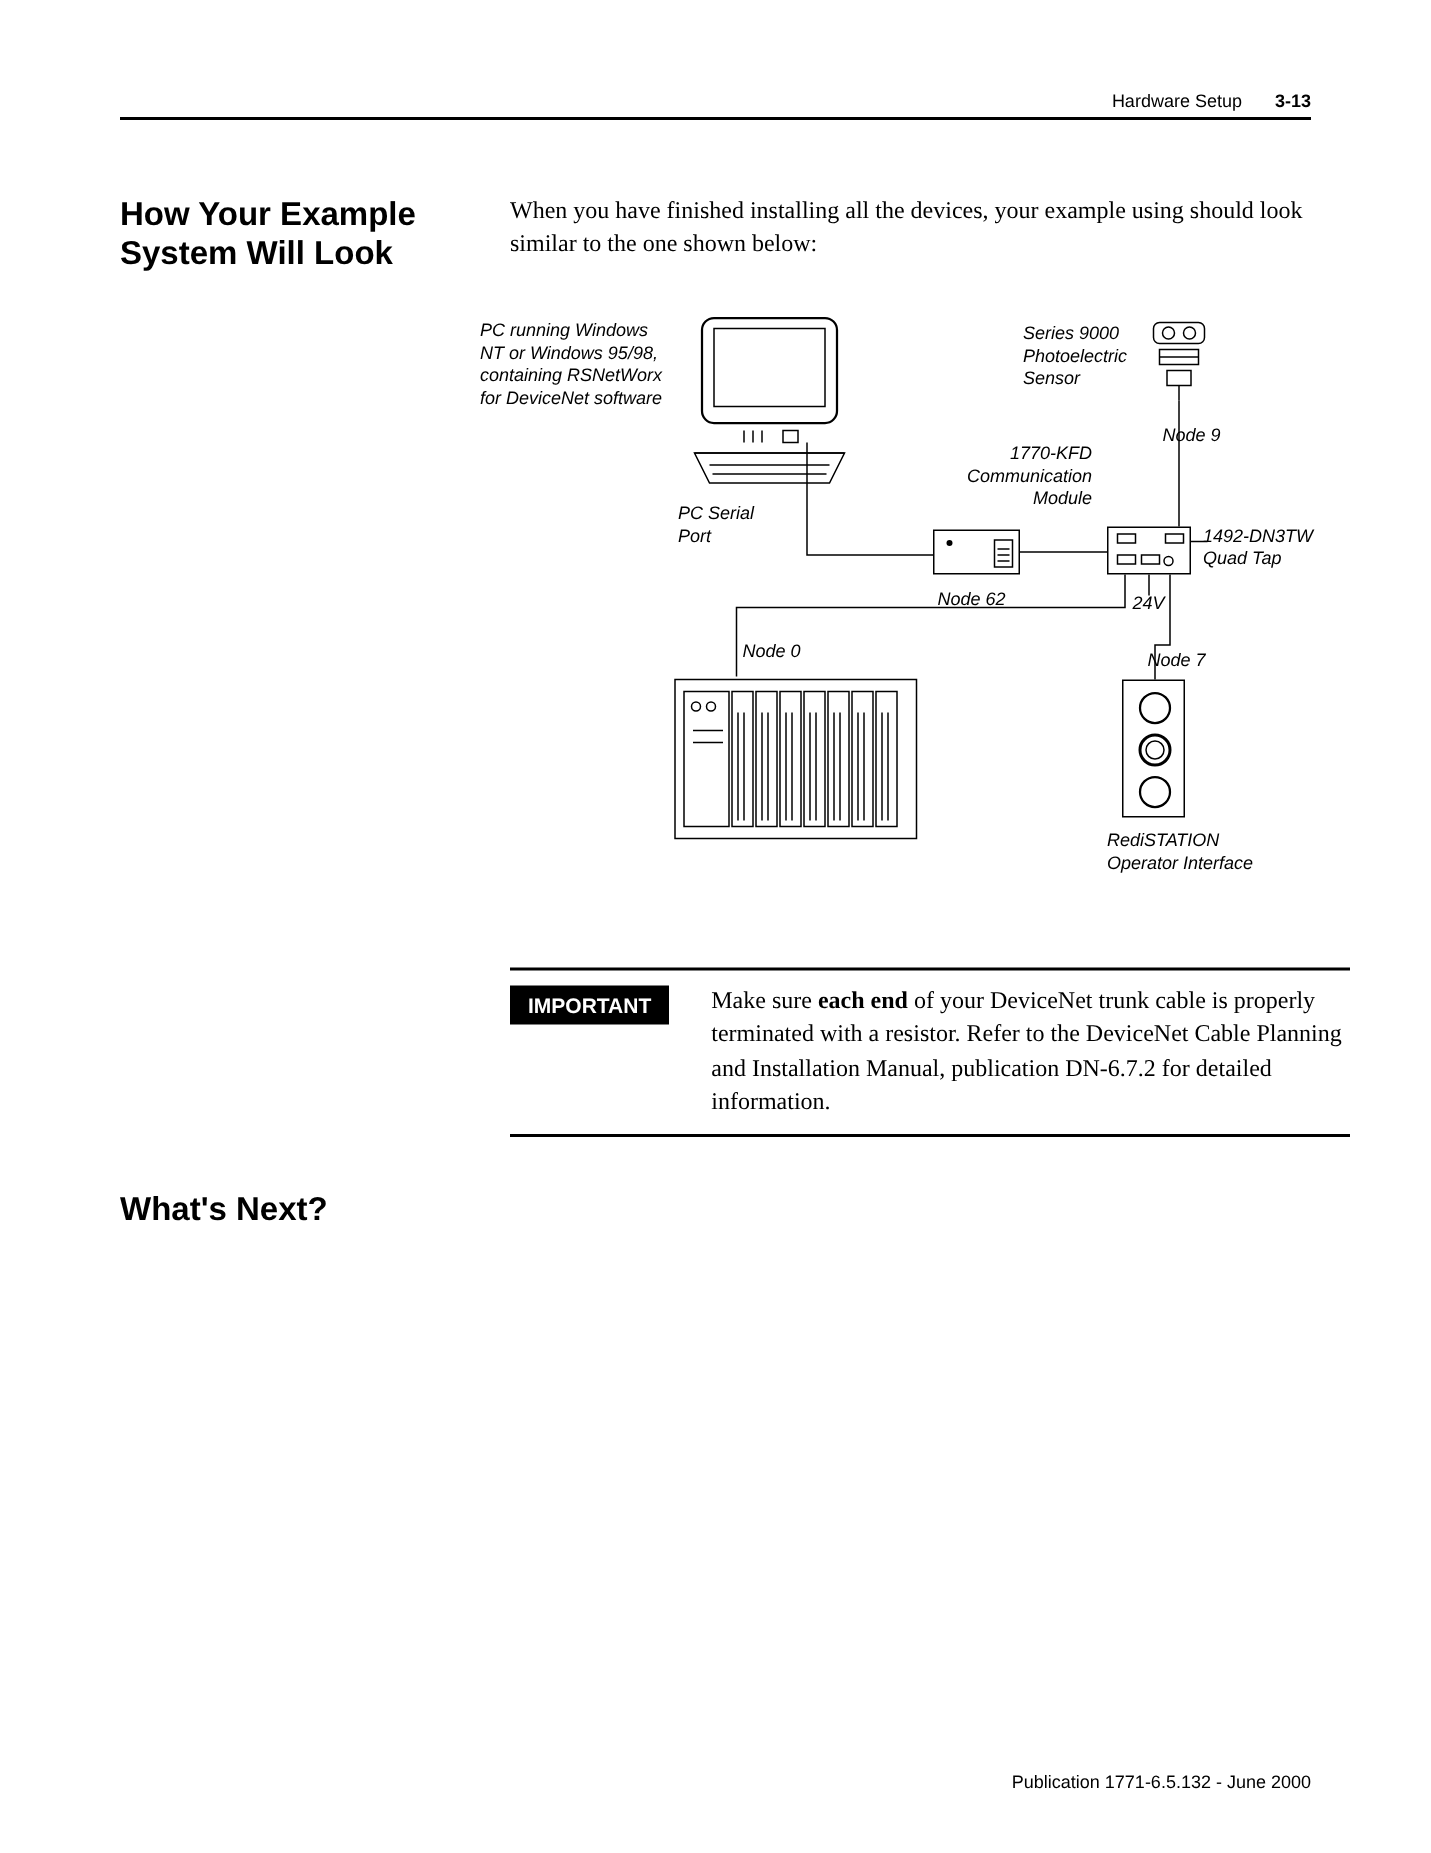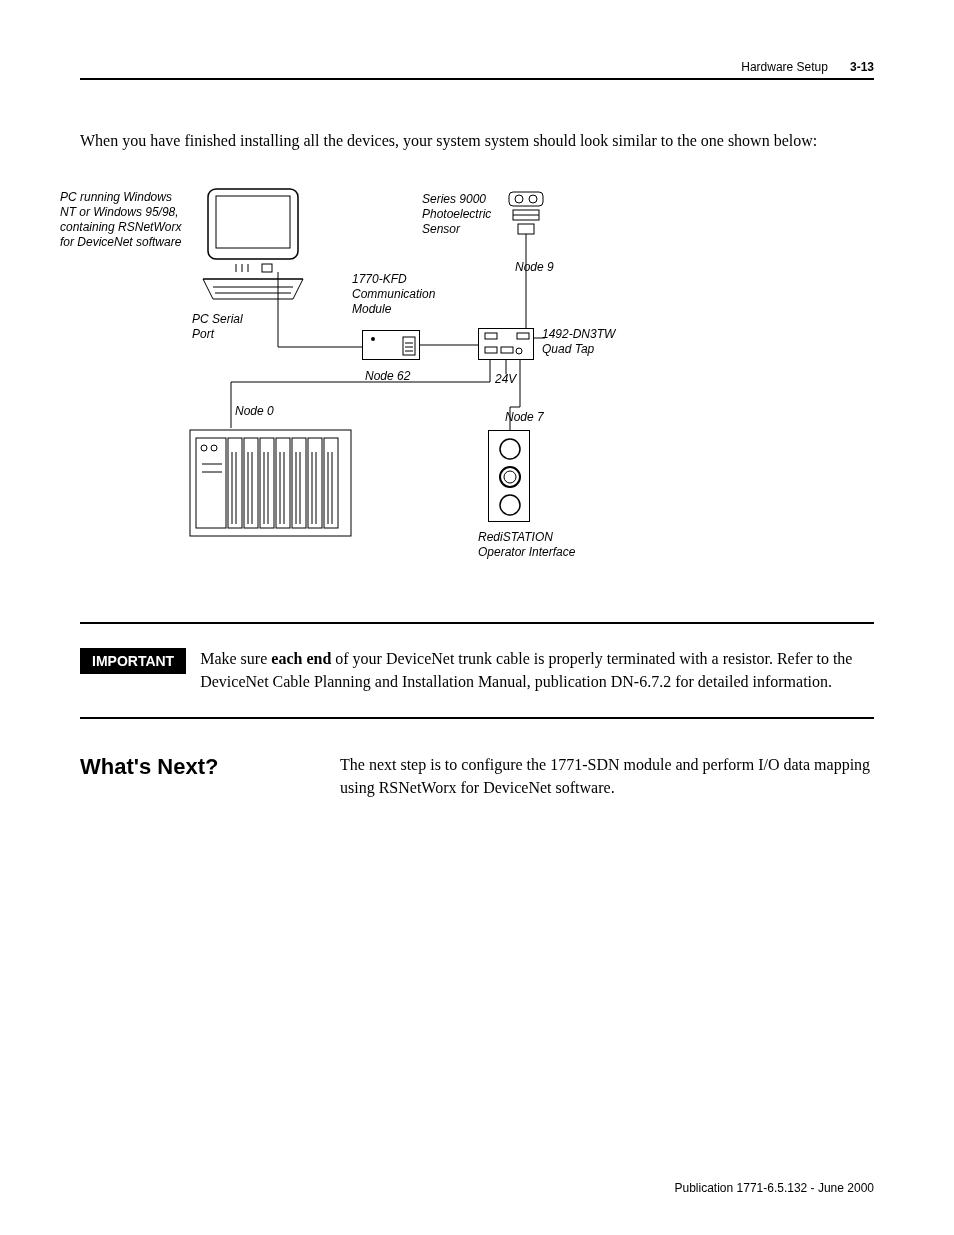--- a/index.html
+++ b/index.html
@@ -66,38 +66,39 @@
   }
   svg.wires {
     position: absolute;
     left: 0; top: 0;
     width: 560px; height: 420px;
     pointer-events: none;
   }
   .important-block {
     border-top: 2px solid #000;
     border-bottom: 2px solid #000;
-    padding: 24px 0;
+    padding: 10px 0;
     margin-top: 30px;
     display: flex;
     align-items: flex-start;
   }
   .important-tag {
     background: #000;
     color: #fff;
     font-family: Arial, Helvetica, sans-serif;
     font-weight: bold;
     font-size: 14px;
     padding: 5px 12px;
     margin-right: 14px;
     white-space: nowrap;
   }
   .important-text {
     font-size: 16px;
     line-height: 1.4;
+    margin-left: 14px;
   }
   .footer {
     position: fixed;
     bottom: 40px;
     right: 80px;
     font-family: Arial, Helvetica, sans-serif;
     font-size: 12px;
   }
   .whats-next {
     margin-top: 35px;
@@ -106,22 +107,25 @@
 </head>
 <body>
 
 <div class="header-line">
   <span>Hardware Setup</span>
   <span class="pnum">3-13</span>
 </div>
 <div class="hr-top"></div>
 
 <div class="two-col">
+  <div class="left-col">
+    <h2 class="section">How Your Example System Will Look</h2>
+  </div>
   <div class="right-col">
-    <p class="intro">When you have finished installing all the devices, your system system should look similar to the one shown below:</p>
+    <p class="intro">When you have finished installing all the devices, your example using should look similar to the one shown below:</p>
 
     <div class="diagram">
 
       <div class="label" style="left:-20px; top:18px; width:130px;">PC running Windows NT or Windows 95/98, containing RSNetWorx for DeviceNet software</div>
 
       <svg style="position:absolute; left:118px; top:12px;" width="110" height="125" viewBox="0 0 110 125">
         <rect x="10" y="5" width="90" height="70" rx="8" ry="8" fill="none" stroke="#000" stroke-width="1.5"></rect>
         <rect x="18" y="12" width="74" height="52" fill="none" stroke="#000"></rect>
 
         <path d="M5 95 L105 95 L95 115 L15 115 Z" fill="none" stroke="#000"></path>
@@ -144,21 +148,21 @@
         <circle cx="12" cy="9" r="4" fill="none" stroke="#000"></circle>
         <circle cx="26" cy="9" r="4" fill="none" stroke="#000"></circle>
         <rect x="6" y="20" width="26" height="10" fill="none" stroke="#000"></rect>
         <line x1="6" y1="25" x2="32" y2="25" stroke="#000"></line>
         <rect x="11" y="34" width="16" height="10" fill="none" stroke="#000"></rect>
         <line x1="19" y1="44" x2="19" y2="54" stroke="#000"></line>
       </svg>
 
       <div class="label" style="left:435px; top:88px;">Node 9</div>
 
-      <div class="label" style="left:272px; top:100px; width:100px;">1770-KFD Communication Module</div>
+      <div class="label" style="left:288px; top:100px; width:100px;text-align:right;">1770-KFD Communication Module</div>
 
       <div class="dev-box" style="left:282px; top:158px; width:58px; height:30px;">
         <svg width="58" height="30" viewBox="0 0 58 30">
           <circle cx="10" cy="8" r="2" fill="#000"></circle>
           <rect x="40" y="6" width="12" height="18" fill="none" stroke="#000"></rect>
           <line x1="42" y1="12" x2="50" y2="12" stroke="#000"></line>
           <line x1="42" y1="16" x2="50" y2="16" stroke="#000"></line>
           <line x1="42" y1="20" x2="50" y2="20" stroke="#000"></line>
         </svg>
       </div>
@@ -249,18 +253,15 @@
         <span>Make sure </span><b>each end</b><span> of your DeviceNet trunk cable is properly terminated with a resistor. Refer to the DeviceNet Cable Planning and Installation Manual, publication DN-6.7.2 for detailed information.</span>
       </div>
     </div>
   </div>
 </div>
 
 <div class="two-col whats-next">
   <div class="left-col">
     <h2 class="section">What's Next?</h2>
   </div>
-  <div class="right-col">
-    <p class="intro">The next step is to configure the 1771-SDN module and perform I/O data mapping using RSNetWorx for DeviceNet software.</p>
-  </div>
 </div>
 
 <div class="footer">Publication 1771-6.5.132 - June 2000</div>
 
 </body></html>

